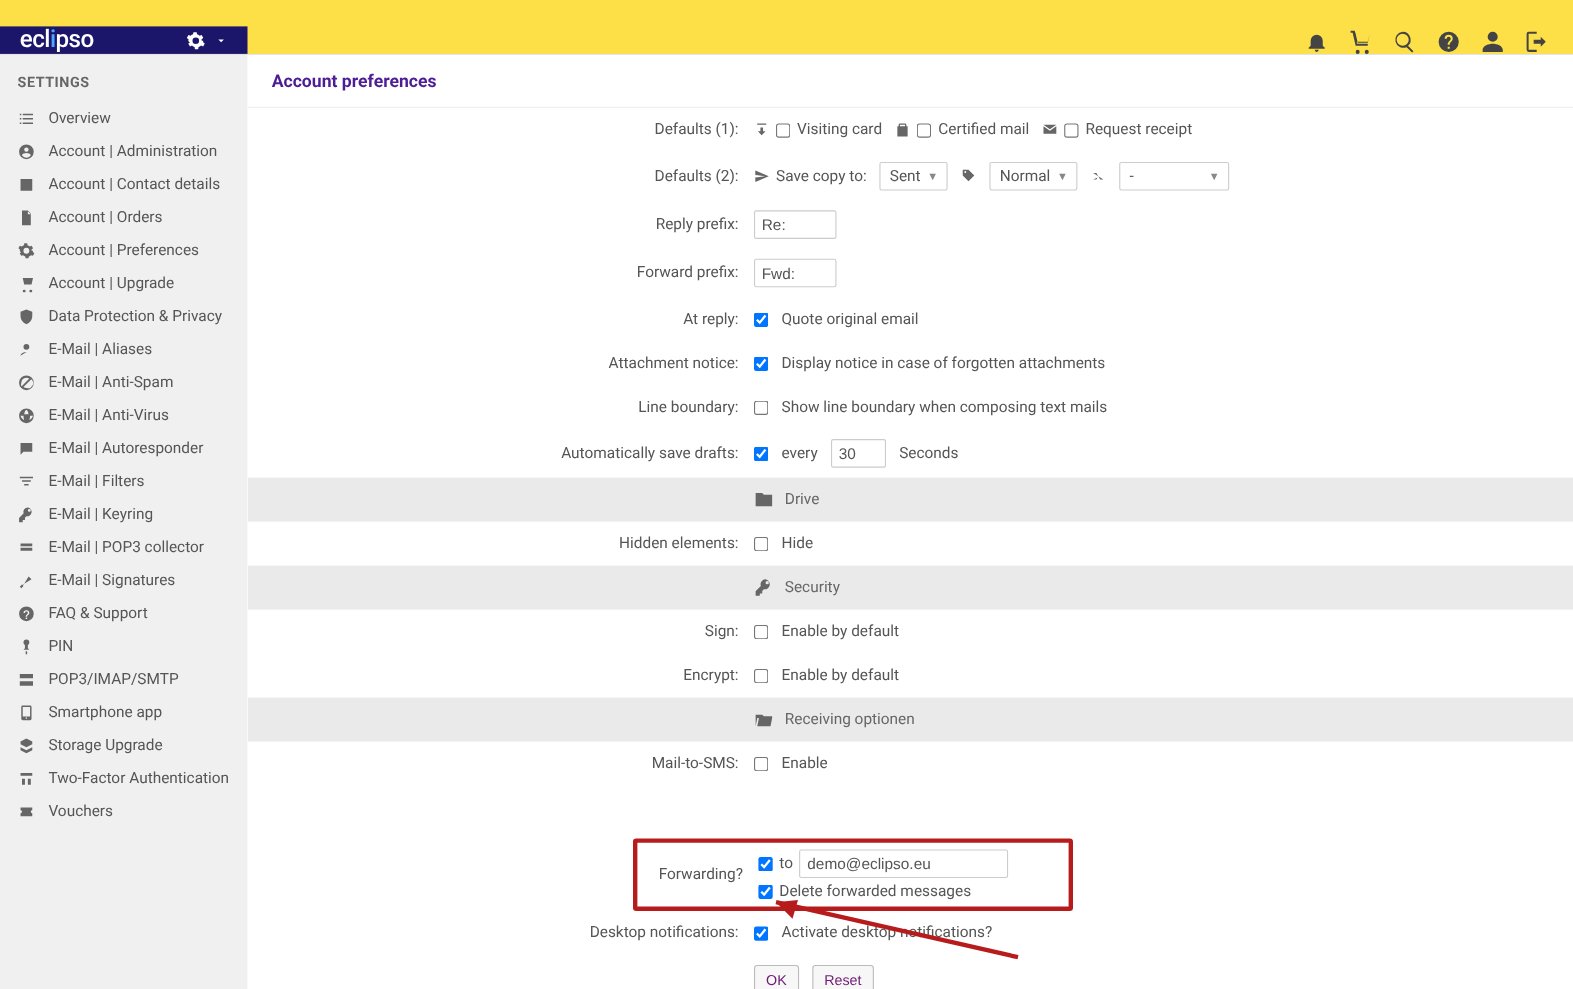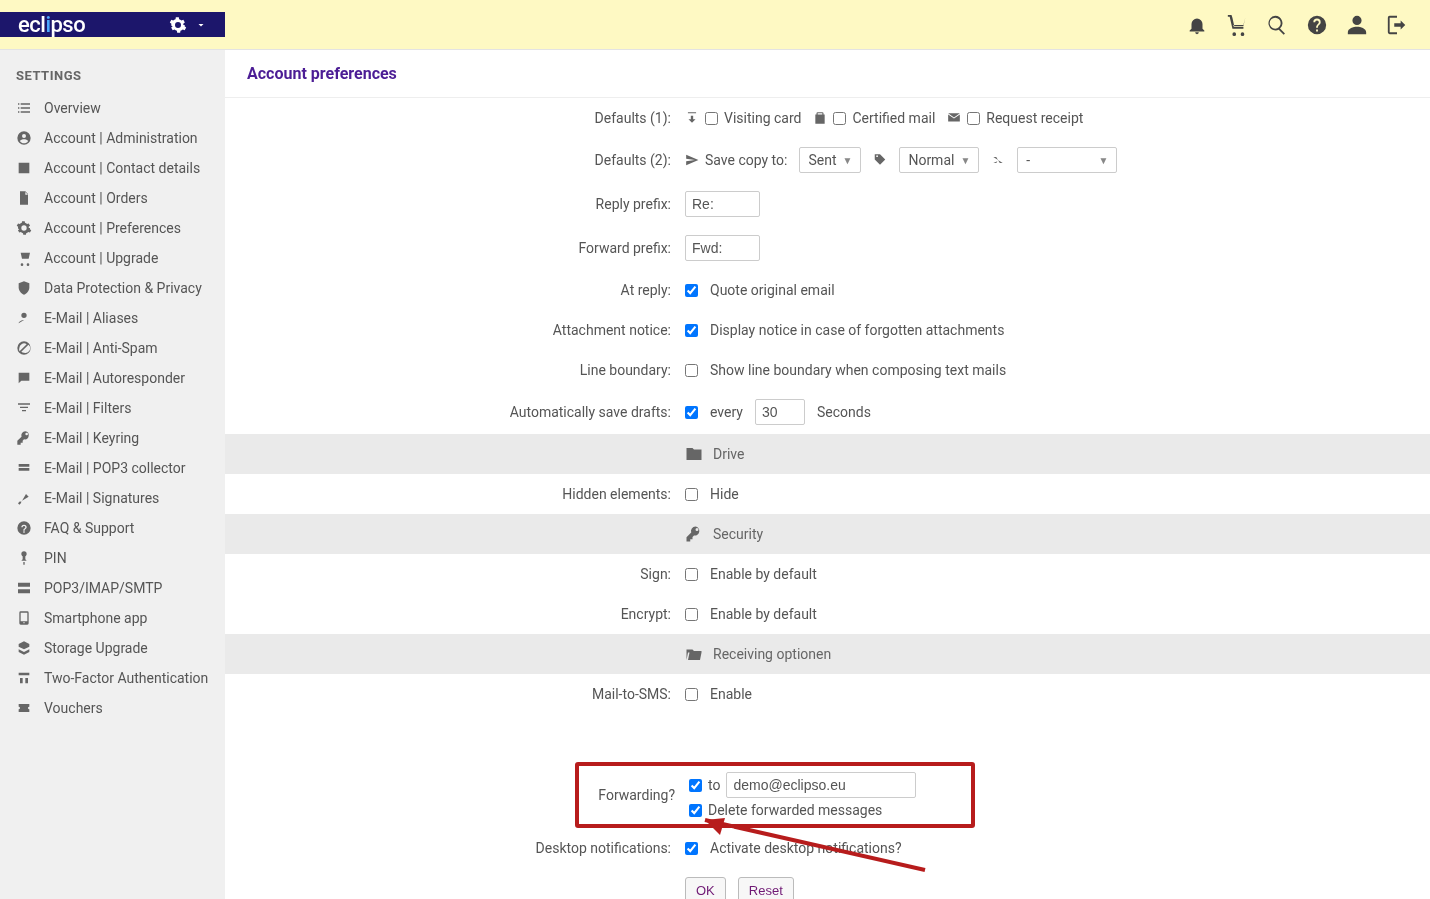--- a/index.html
+++ b/index.html
@@ -1,18 +1,18 @@
 <!DOCTYPE html>
 <html><head>
 <meta charset="utf-8">
 <style>
 * { box-sizing: border-box; margin: 0; padding: 0; }
 body { font-family: -apple-system, "Segoe UI", Roboto, Arial, sans-serif; font-size: 14px; color: #555; background: #f5f5f5; }
 .app { width: 1430px; height: 899px; display: flex; flex-direction: column; }
-.topbar { height: 50px; background: #fef9c3; display: flex; align-items: center; border-bottom: 1px solid #e3e3e3; }
+.topbar { height: 50px; background: #fde047; display: flex; align-items: flex-end; border-bottom: 1px solid #e3e3e3; }
 .brand { width: 225px; background: #1c166b; color: #fff; display: flex; align-items: center; padding: 0 18px; font-weight: 500; font-size: 22px; letter-spacing: -0.5px; }
 .brand .i-accent { color: #4aa8ff; font-style: normal; }
 .brand-gap { flex: 1; }
 .gear-area { display: flex; align-items: center; gap: 8px; color: #fff; }
 .gear-area svg { fill: #fff; width: 18px; height: 18px; }
 .topbar-right { margin-left: auto; display: flex; align-items: center; gap: 18px; padding-right: 22px; color: #444; }
 .topbar-right svg { width: 22px; height: 22px; fill: #444; }
 .main { display: flex; flex: 1; overflow: hidden; }
 .sidebar { width: 225px; background: #f0f0f0; padding: 10px 0; overflow-y: auto; }
 .sidebar-title { font-size: 13px; font-weight: 700; letter-spacing: 0.5px; color: #666; padding: 8px 16px 10px; }
@@ -133,20 +133,26 @@
             <span>E-Mail | Aliases</span>
           </div>
           <div class="sidebar-item">
             <svg viewBox="0 0 24 24">
               <path d="M12 2a10 10 0 100 20 10 10 0 000-20zM5 12a7 7 0 0111-5.7L5.3 17A7 7 0 015 12zm7 7a7 7 0 01-4-1.3L18.7 7A7 7 0 0112 19z"></path>
             </svg>
             <span>E-Mail | Anti-Spam</span>
           </div>
           <div class="sidebar-item">
             <svg viewBox="0 0 24 24">
+              <path d="M12 2a10 10 0 100 20 10 10 0 000-20zm0 2c1 0 2.5 2 3 6H9c.5-4 2-6 3-6zM4 12h4c0 2 .3 4 1 6a8 8 0 01-5-6zm12 6c.7-2 1-4 1-6h4a8 8 0 01-5 6z"></path>
+            </svg>
+            <span>E-Mail | Anti-Virus</span>
+          </div>
+          <div class="sidebar-item">
+            <svg viewBox="0 0 24 24">
               <path d="M4 4h16v12H8l-4 4V4z"></path>
             </svg>
             <span>E-Mail | Autoresponder</span>
           </div>
           <div class="sidebar-item">
             <svg viewBox="0 0 24 24">
               <path d="M3 5h18v2H3V5zm3 5h12v2H6v-2zm3 5h6v2H9v-2z"></path>
             </svg>
             <span>E-Mail | Filters</span>
           </div>

